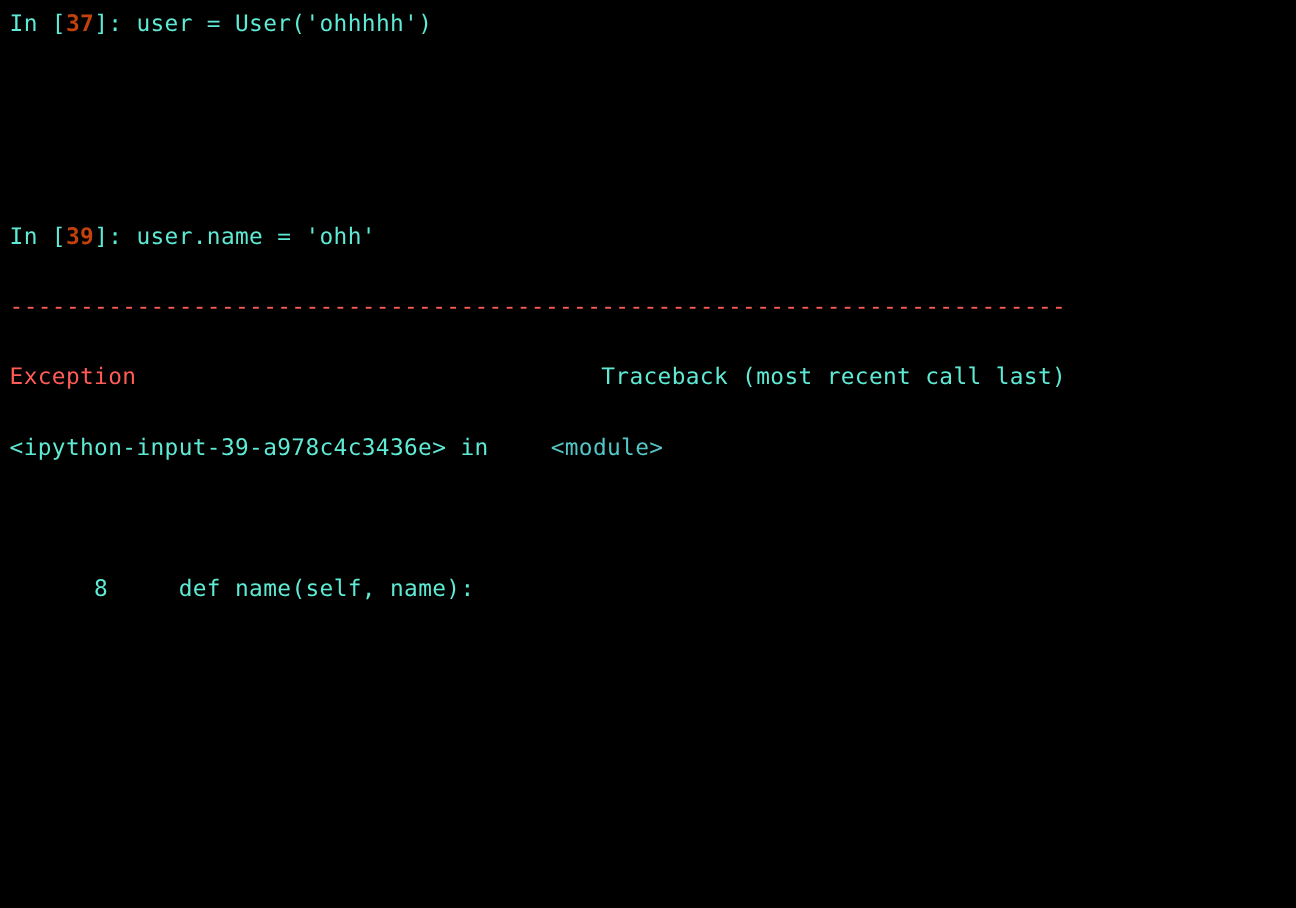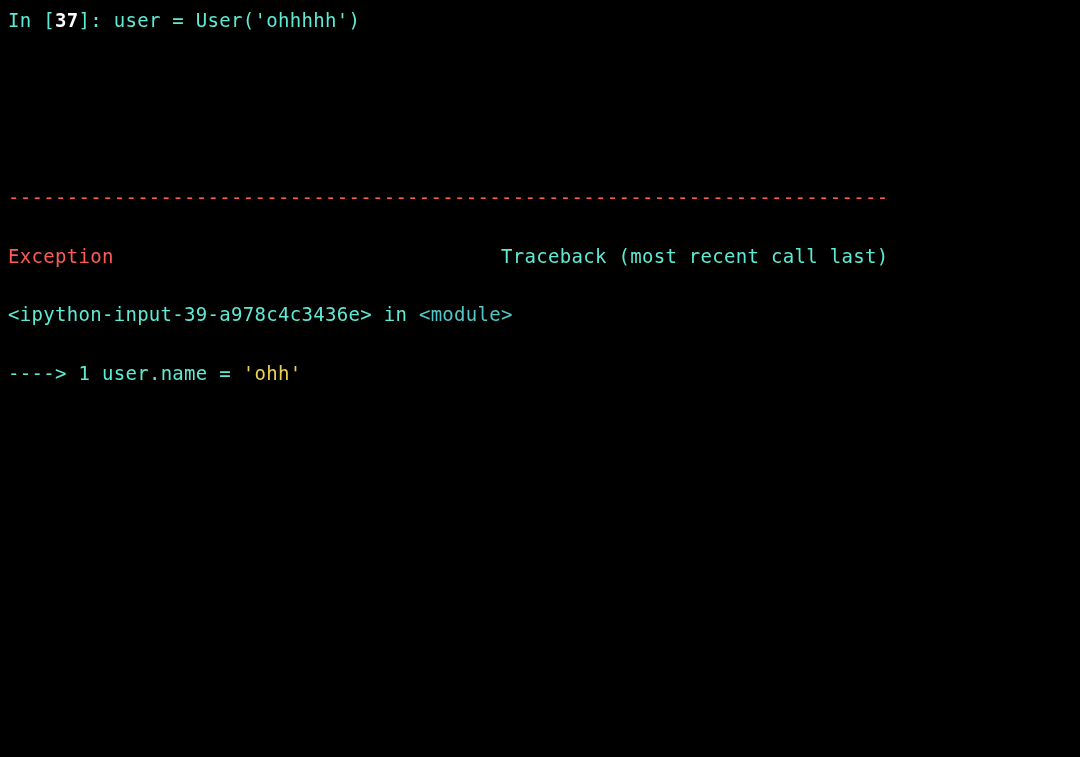--- a/index.html
+++ b/index.html
@@ -16,39 +16,40 @@
     letter-spacing: 0.3px;
     overflow: hidden;
   }
   pre {
     margin: 0;
     font-family: inherit;
     white-space: pre;
   }
   .line { display: block; }
   .green  { color: #5eead4; }
-  .brgreen{ color: #ffffff; font-weight: bold;}
+  .brgreen{ color: #c2410c; font-weight: bold;}
   .red    { color: #ff5c57; }
   .brred  { color: #ff4040; font-weight: bold;}
   .yellow { color: #f0d050; }
-  .cyan   { color: #54c6c6; }
+  .cyan   { color: #54c6c6; margin-left: 40px; }
   .white  { color: #5eead4; }
   .dash   { color: #ff5c57; }
 </style>
 </head>
 <body>
 
 <pre><span class="line"><span class="green">In [</span><span class="brgreen">37</span><span class="green">]: </span><span class="white">user = User('ohhhhh')</span></span>
 <span class="line"> </span>
 <span class="line"> </span>
+<span class="line"><span class="green">In [</span><span class="brgreen">39</span><span class="green">]: </span><span class="white">user.name = 'ohh'</span></span>
 <span class="line"><span class="dash">---------------------------------------------------------------------------</span></span>
 <span class="line"><span class="red">Exception</span><span class="white">                                 </span><span class="white">Traceback (most recent call last)</span></span>
 <span class="line"><span class="green">&lt;ipython-input-39-a978c4c3436e&gt;</span><span class="white"> in </span><span class="cyan">&lt;module&gt;</span></span>
-<span class="line"><span class="green">----&gt; 1 </span><span class="white">user</span><span class="white">.name = </span><span class="yellow">'ohh'</span></span>
 <span class="line"> </span>
+<span class="line"><span class="green">      8     </span><span class="green">def </span><span class="white">name</span><span class="white">(self, name):</span></span>
 
 
 
 
 
 
 
 
 
 

